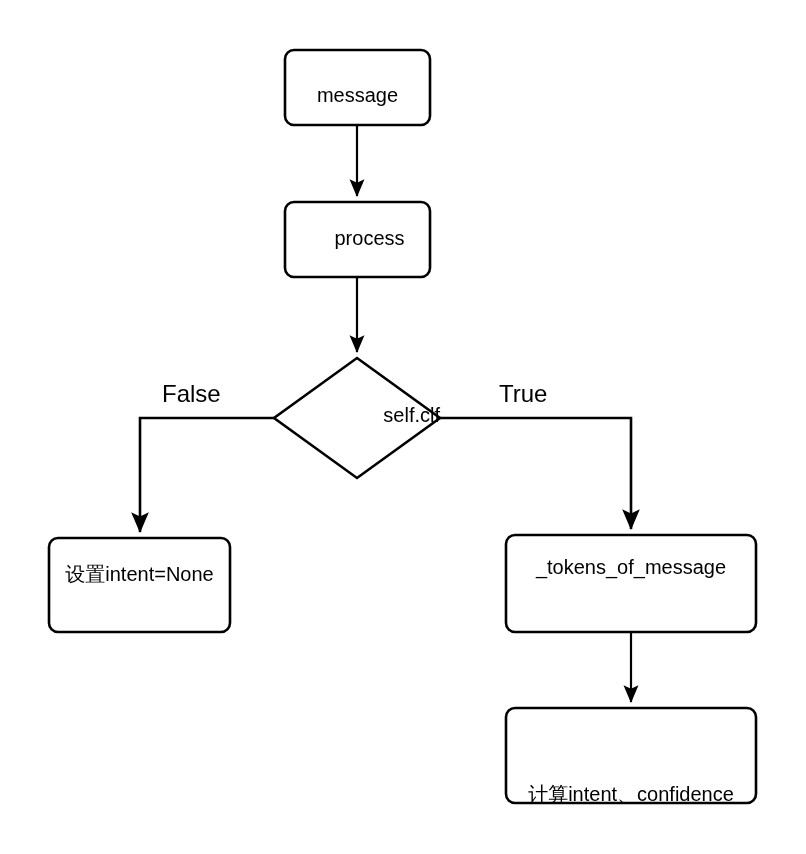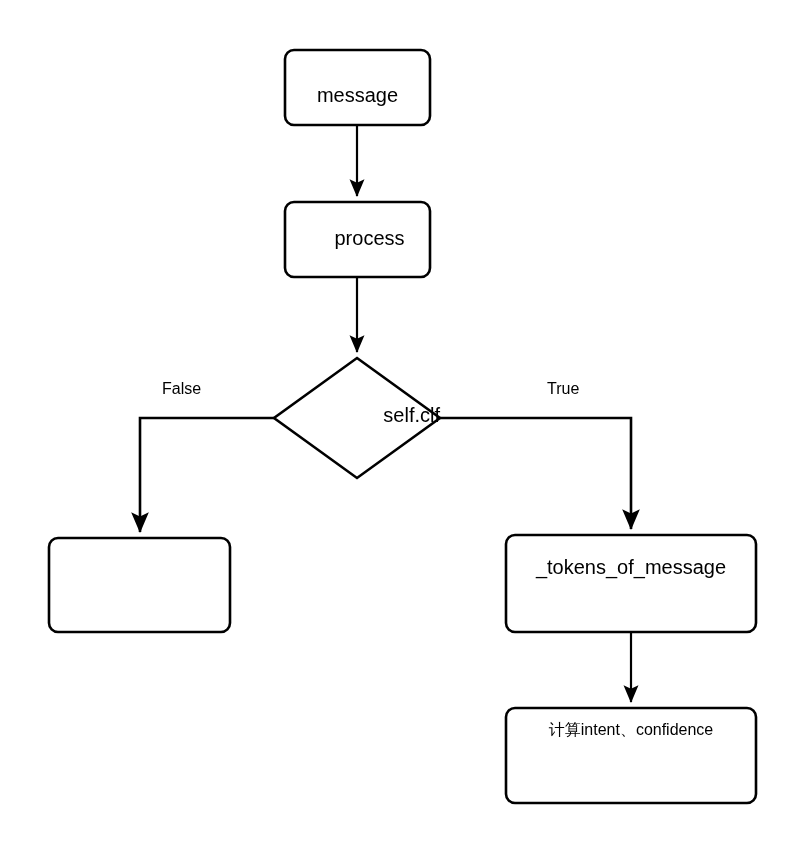--- a/index.html
+++ b/index.html
@@ -28,21 +28,21 @@
     white-space: nowrap;
     font-family: "Liberation Sans", "DejaVu Sans", sans-serif;
     font-size: 20px;
     line-height: 1.0;
     pointer-events: none;
   }
   .edge-label {
     position: absolute;
     color: #000000;
     font-family: "Liberation Sans", "DejaVu Sans", sans-serif;
-    font-size: 16px;
+    font-size: 24px;
     white-space: nowrap;
   }
   .node-text.two-line {
     line-height: 1.45;
   }
   .node-text span { display: block; }
 </style>
 </head>
 <body>
 
@@ -86,21 +86,22 @@
   <rect x="506" y="708" width="250" height="95" rx="9" ry="9" fill="#ffffff" stroke="#000000" stroke-width="2.6"></rect>
 </svg>
 
 <div class="node-text" style="left:285px; top:61px; width:145px; font-size:20px;margin-top:24px;">message</div>
 
 <div class="node-text" style="left:285px; top:228px; width:169px; font-size:20px;">process</div>
 
 <div class="node-text" style="left:274px; top:405px; width:166px; font-size:20px;text-align:right;">self.clf</div>
 
 <div class="node-text two-line" style="left:39px; top:560px; width:201px; font-size:20px;">
+  <span>设置intent=None</span>
 </div>
 
 <div class="node-text" style="left:496px; top:557px; width:270px; font-size:20px;">_tokens_of_message</div>
 
-<div class="node-text" style="left:496px; top:722px; width:270px; font-size:16px;">计算intent、confidence</div>
+<div class="node-text" style="left:496px; top:784px; width:270px; font-size:20px;">计算intent、confidence</div>
 
 <div class="edge-label" style="left:162px; top:380px;">False</div>
 
-<div class="edge-label" style="left:499px; top:380px;margin-left:48px;">True</div>
+<div class="edge-label" style="left:499px; top:380px;">True</div>
 
 </body></html>

